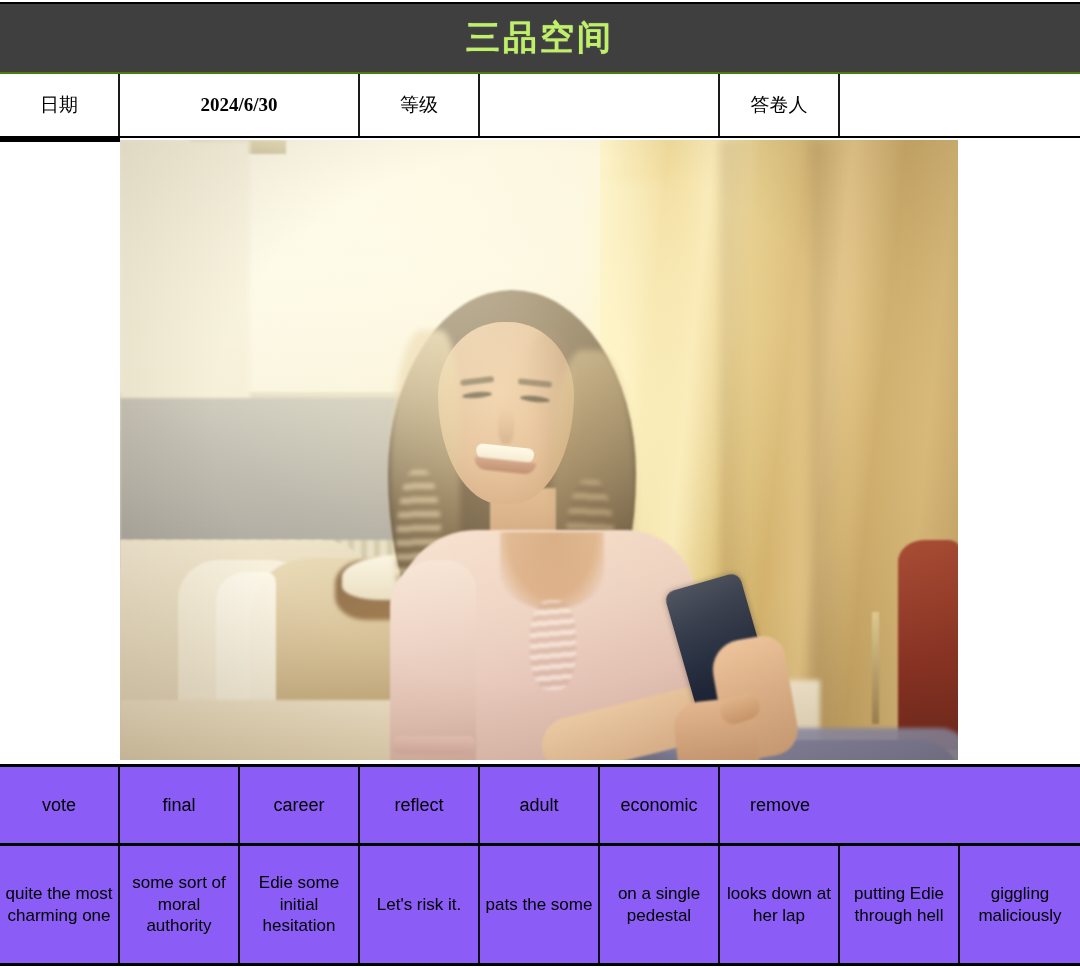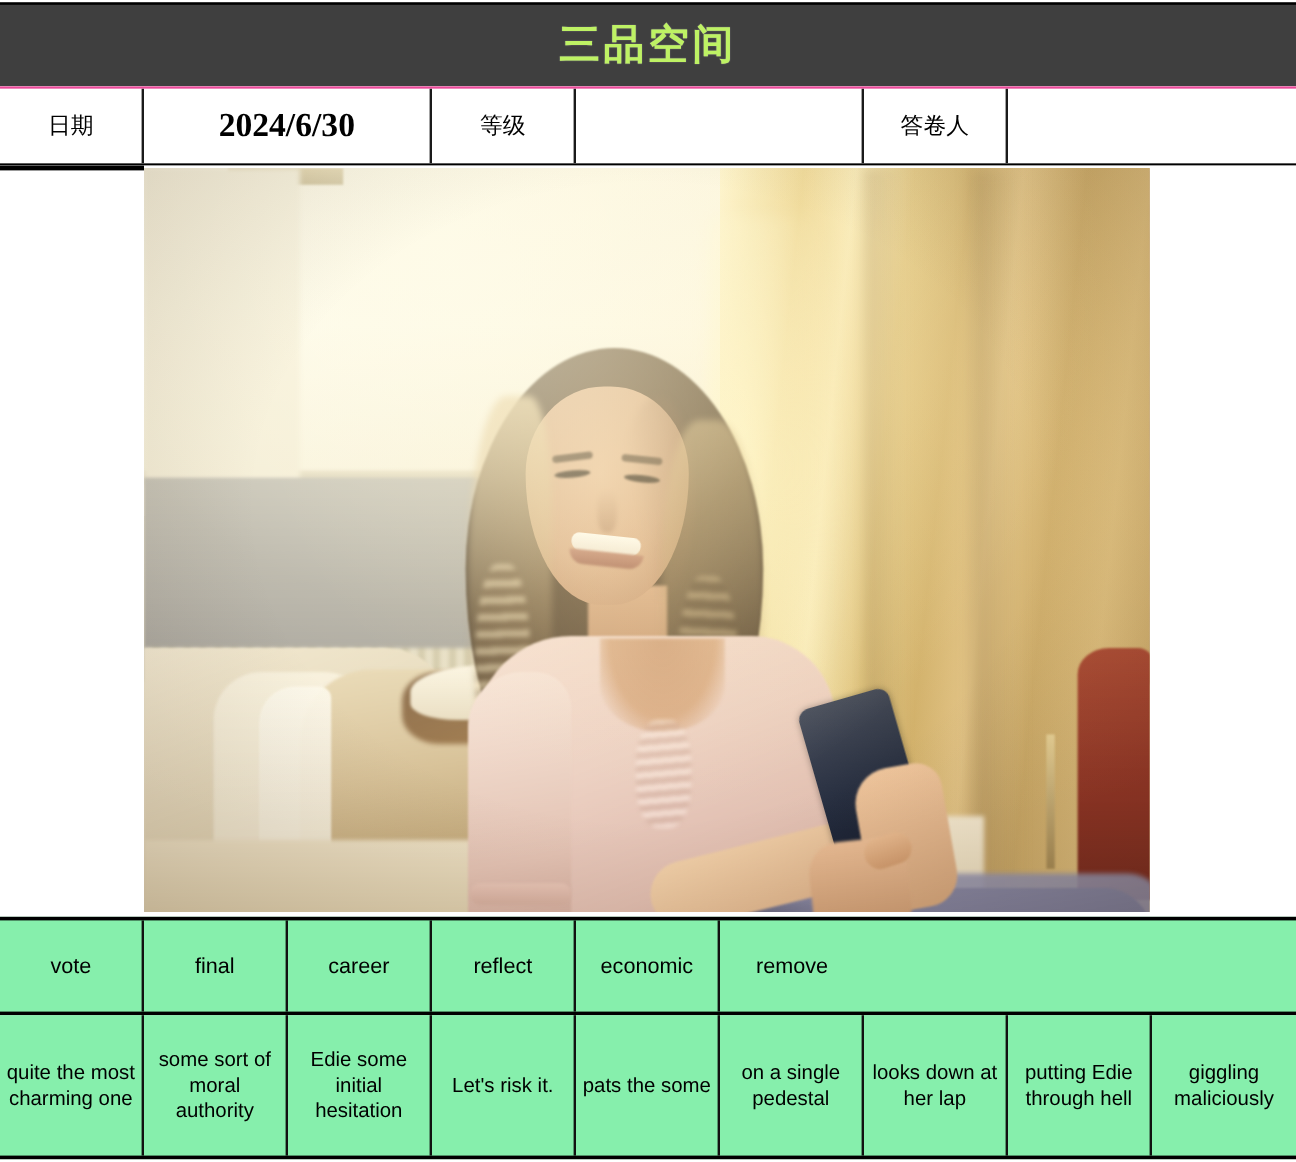--- a/index.html
+++ b/index.html
@@ -45,21 +45,21 @@
 
   
   .meta-row {
     position: absolute;
     left: 0;
     top: 72px;
     width: 1080px;
     height: 66px;
     display: flex;
     box-sizing: border-box;
-    border-top: 2px solid #ec4899;
+    border-top: 2px solid #4d7c0f;
     border-bottom: 2px solid #000;
     background: #ffffff;
   }
   .meta-cell {
     box-sizing: border-box;
     border-right: 2px solid #1a1a1a;
     display: flex;
     align-items: center;
     justify-content: center;
     background: #ffffff;
@@ -69,21 +69,21 @@
     overflow: hidden;
     white-space: nowrap;
   }
   .meta-cell:last-child { border-right: none; }
   .meta-cell.w120 { width: 120px; }
   .meta-cell.w240 { width: 240px; }
   .meta-cell.w360 { width: 240px; }
   .meta-cell.w-rest { width: 240px; }
   .meta-cell.bold {
     font-weight: 700;
-    font-size: 28px;
+    font-size: 19px;
   }
 
   
   .image-band {
     position: absolute;
     left: 0;
     top: 138px;
     width: 1080px;
     height: 624px;
     background: #ffffff;
@@ -467,21 +467,21 @@
     pointer-events: none;
   }
 
   
   .grid-row {
     position: absolute;
     left: 0;
     width: 1080px;
     display: flex;
     box-sizing: border-box;
-    background: #86efac;
+    background: #8b5cf6;
   }
   .row-words {
     top: 764px;
     height: 82px;
     border-top: 3px solid #000;
     border-bottom: 3px solid #000;
   }
   .row-phrases {
     top: 846px;
     height: 120px;
@@ -593,20 +593,21 @@
       <div class="ph-layer ph-sun"></div>
       <div class="ph-layer ph-vignette"></div>
     </div>
   </div>
 
   <div class="grid-row row-words">
     <div class="cell">vote</div>
     <div class="cell">final</div>
     <div class="cell">career</div>
     <div class="cell">reflect</div>
+    <div class="cell">adult</div>
     <div class="cell">economic</div>
     <div class="cell">remove</div>
   </div>
 
   <div class="grid-row row-phrases">
     <div class="cell">quite the most charming one</div>
     <div class="cell">some sort of moral authority</div>
     <div class="cell">Edie some initial hesitation</div>
     <div class="cell">Let's risk it.</div>
     <div class="cell">pats the some</div>

